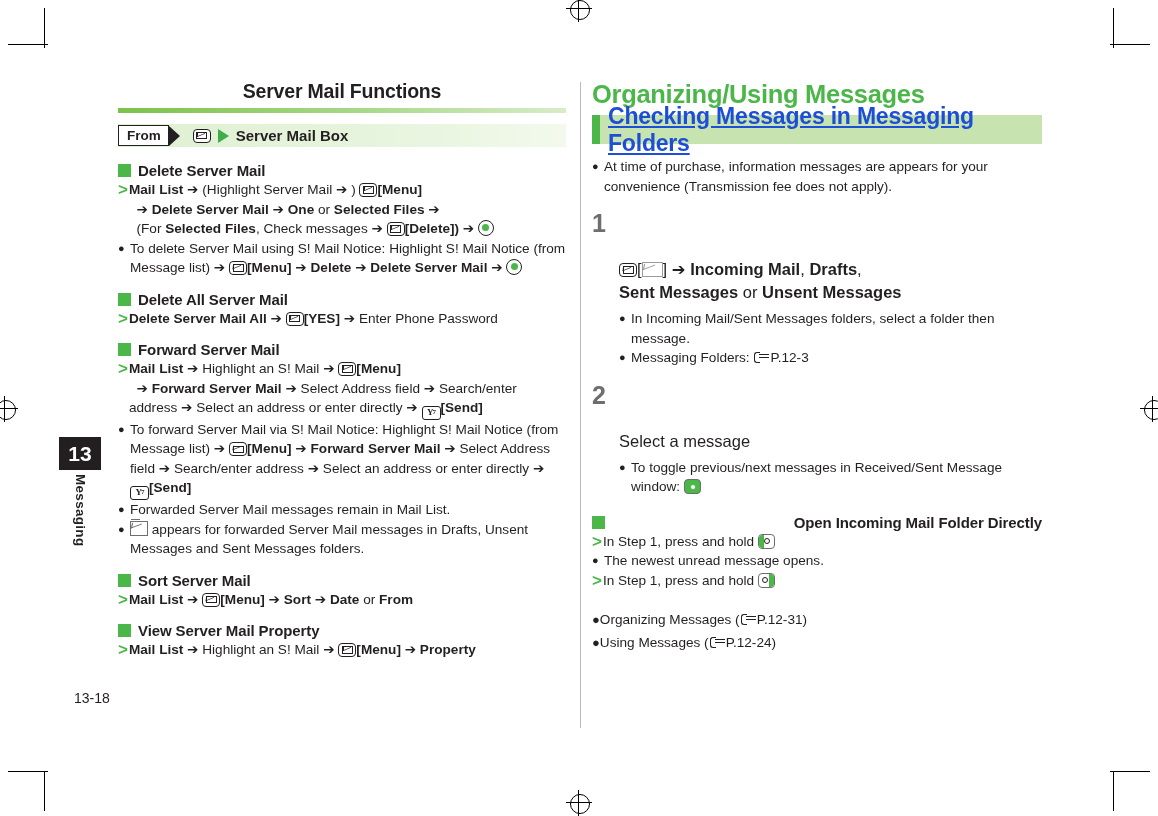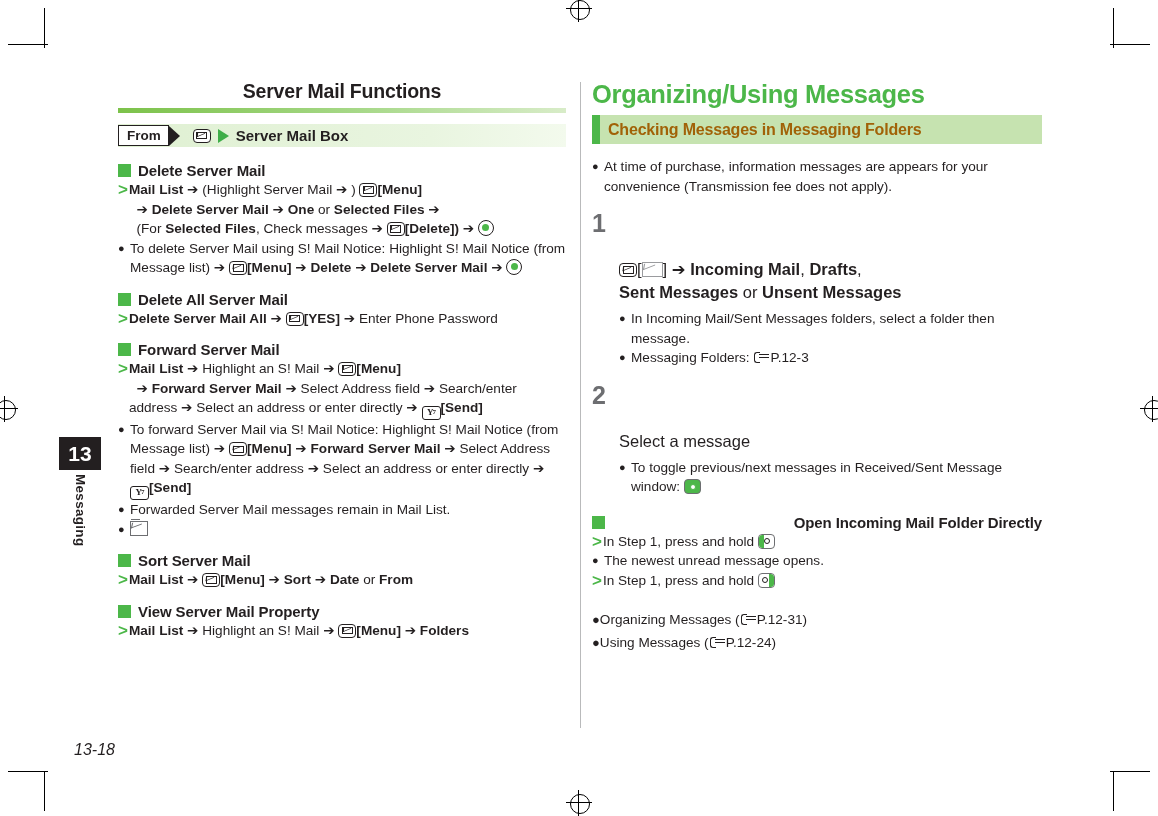--- a/index.html
+++ b/index.html
@@ -24,22 +24,22 @@
   .chapter-tab{position:absolute;left:59px;top:437px;width:42px;height:33px;
     background:#231f20;color:#fff;font-weight:bold;font-size:21px;
     display:flex;align-items:center;justify-content:center;letter-spacing:0px;}
   .chapter-name{position:absolute;left:59px;top:474px;width:42px;height:110px;
     display:flex;align-items:flex-start;justify-content:center;}
   .chapter-name span{
     writing-mode:vertical-rl;font-size:13.5px;font-weight:bold;color:#231f20;
     letter-spacing:0.3px;}
 
   
-  .page-number{position:absolute;left:74px;top:741px;font-size:16px;color:#231f20;
-    letter-spacing:0px;font-style:italic;}
+  .page-number{position:absolute;left:74px;top:690px;font-size:14px;color:#231f20;
+    letter-spacing:0px;}
 
   
   .col-left{position:absolute;left:118px;top:80px;width:448px;}
   .col-right{position:absolute;left:592px;top:80px;width:450px;}
   .col-divider{position:absolute;left:580px;top:82px;width:1px;height:646px;
     background:#b9babb;}
 
   
   .sec-title{font-size:19.5px;font-weight:bold;color:#231f20;letter-spacing:-0.2px;
     margin:0 0 5px 0;text-align:center;}
@@ -136,21 +136,21 @@
   .refhand:after{content:"";position:absolute;left:5px;top:3px;width:10px;height:6px;
     background:
       linear-gradient(to bottom,#231f20 0 1.3px,transparent 1.3px 3px,#231f20 3px 4.3px,transparent 4.3px 6px);}
 
   
   .big-title{font-size:25.5px;font-weight:bold;color:#4cb749;letter-spacing:-0.3px;
     margin:0 0 6px 0;}
   .greenband{height:29px;background:#c6e3b0;display:flex;align-items:center;
     margin-bottom:13px;}
   .greenband .bar{width:8px;height:29px;background:#4cb749;flex:none;margin-right:8px;}
-  .greenband .t{font-size:16px;font-weight:bold;color:#a16207;letter-spacing:-0.2px;}
+  .greenband .t{font-size:23px;font-weight:bold;color:#1d4ed8;letter-spacing:-0.2px;text-decoration:underline;}
 
   .step{display:flex;margin-top:14px;}
   .stepnum{width:27px;flex:none;font-size:25px;font-weight:bold;color:#6d6e71;
     line-height:26px;}
   .stepbody{flex:1;margin-top:48px;}
   .steptext{font-size:16.5px;line-height:23px;color:#231f20;}
   .steptext .plain{font-weight:normal;}
   .stepbullets{margin-top:5px;}
   .stepbullets .bullet{font-size:13.6px;line-height:19.5px;}
 
@@ -286,20 +286,21 @@
         <span class="arrow">➔</span> <span class="key sendkey">Y<span style="font-size:7px;">7</span></span><b>[Send]</b>
       </span>
     </div>
     <div class="bullet">
       <span class="bdot">●</span>
       <span class="btext">Forwarded Server Mail messages remain in Mail List.</span>
     </div>
     <div class="bullet">
       <span class="bdot">●</span>
       <span class="btext"><span class="fwd-icon"></span>
+        <span>appears for forwarded Server Mail messages in Drafts, Unsent Messages and Sent Messages folders.</span>
       </span>
     </div>
 
     <div class="subhead">
       <span class="sq"></span>
       <span class="subhead-t">Sort Server Mail</span>
     </div>
     <div class="oprow">
       <span class="opchev">&gt;</span>
       <span class="optext"><span class="bi">Mail List</span>
@@ -313,21 +314,21 @@
 
     <div class="subhead">
       <span class="sq"></span>
       <span class="subhead-t">View Server Mail Property</span>
     </div>
     <div class="oprow">
       <span class="opchev">&gt;</span>
       <span class="optext"><span class="bi">Mail List</span>
         <span class="arrow">➔</span> <span>Highlight an S! Mail</span>
         <span class="arrow">➔</span> <span class="key envelope"></span><b>[Menu]</b>
-        <span class="arrow">➔</span> <span class="bi">Folders</span>
+        <span class="arrow">➔</span> <span class="bi">Property</span>
       </span>
     </div>
 
   </div>
 
   <div class="col-right">
 
     <div class="big-title">Organizing/Using Messages</div>
 
     <div class="greenband">

